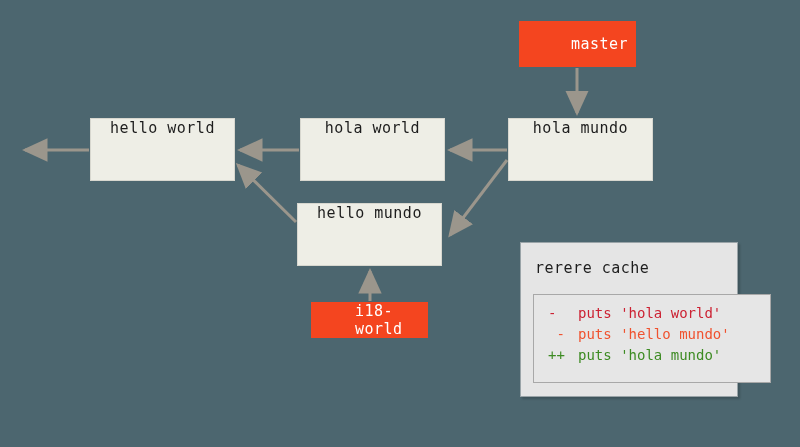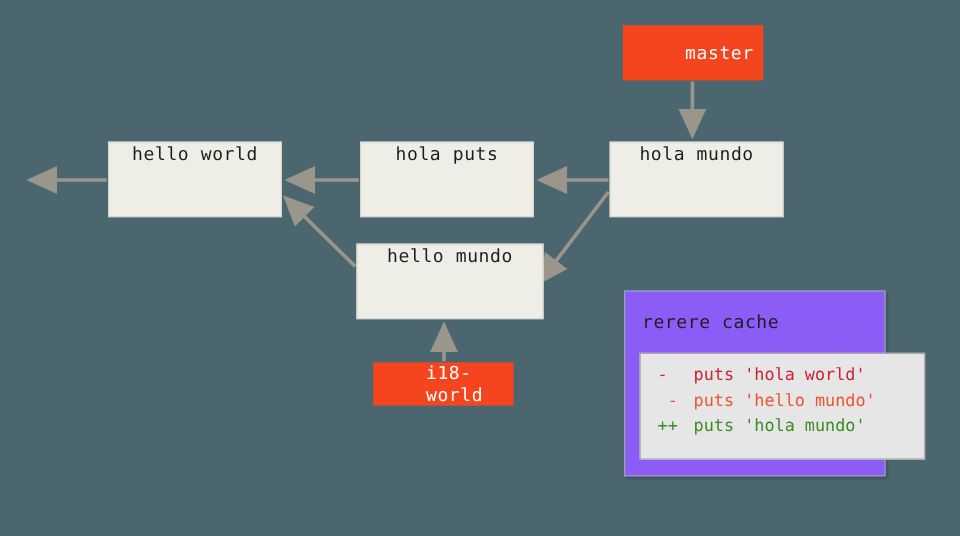--- a/index.html
+++ b/index.html
@@ -43,21 +43,21 @@
     letter-spacing: 0.5px;
     box-sizing: border-box;
     padding-left: 44px;
   }
   #rerere-panel {
     position: absolute;
     left: 520px;
     top: 242px;
     width: 218px;
     height: 155px;
-    background: #8b5cf6;
+    background: #e5e5e5;
     border: 1px solid #9aa4a8;
     box-shadow: 2px 2px 2px rgba(0,0,0,0.18);
     box-sizing: border-box;
   }
   #rerere-title {
     position: absolute;
     left: 14px;
     top: 16px;
     color: #1d1d1d;
     font-size: 15px;
@@ -114,28 +114,28 @@
     <line x1="577" y1="68" x2="577" y2="113" stroke="#9b968c" stroke-width="3" marker-end="url(#ah)"></line>
 
     <line x1="370" y1="301" x2="370" y2="271" stroke="#9b968c" stroke-width="3" marker-end="url(#ah)"></line>
   </svg>
 
   <div class="commit-node" style="left:90px; top:118px; width:145px; height:63px;">
     <span>hello world</span>
   </div>
 
   <div class="commit-node" style="left:300px; top:118px; width:145px; height:63px;">
-    <span>hola puts</span>
+    <span>hola world</span>
   </div>
 
   <div class="commit-node" style="left:508px; top:118px; width:145px; height:63px;">
     <span>hola mundo</span>
   </div>
 
-  <div class="commit-node" style="left:297px; top:203px; width:156px; height:63px;">
+  <div class="commit-node" style="left:297px; top:203px; width:145px; height:63px;">
     <span>hello mundo</span>
   </div>
 
   <div class="branch-label" style="left:519px; top:21px; width:117px; height:46px;">
     <span>master</span>
   </div>
 
   <div class="branch-label" style="left:311px; top:302px; width:117px; height:36px;">
     <span>i18-world</span>
   </div>

